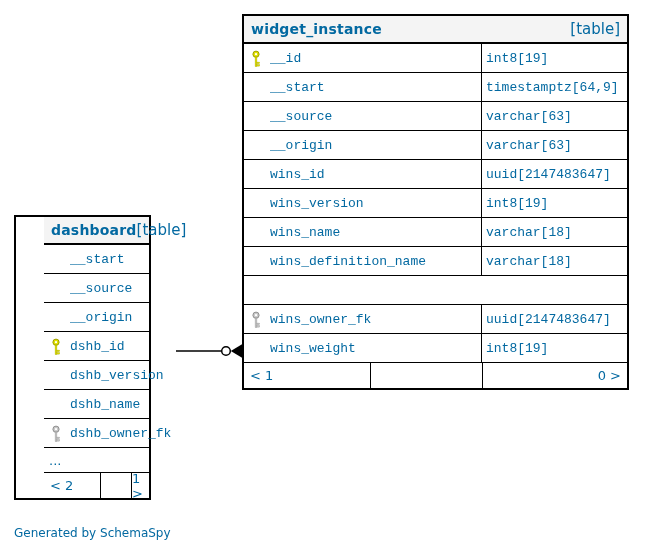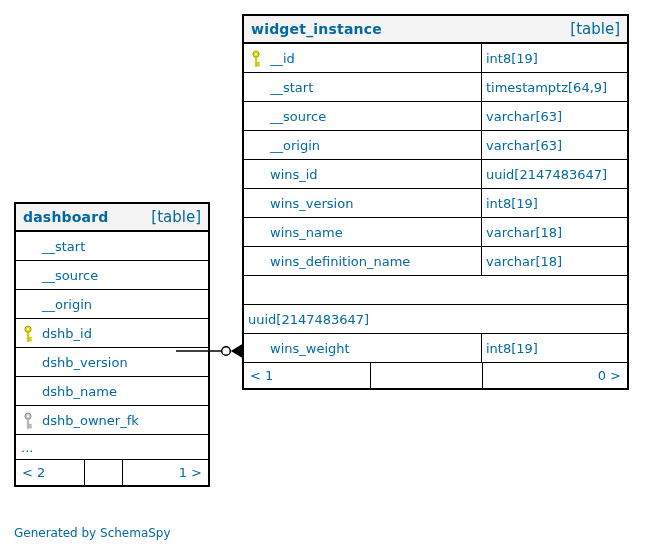--- a/index.html
+++ b/index.html
@@ -12,21 +12,21 @@
     color: #0369a1;
     overflow: hidden;
   }
   .db-table {
     position: absolute;
     background: #ffffff;
     border: 2px solid #000000;
     box-sizing: border-box;
   }
   #table-widget   { left: 242px; top: 14px;  width: 387px; }
-  #table-dashboard{ left: 14px;  top: 202px; width: 196px; }
+  #table-dashboard{ left: 14px;  top: 215px; width: 137px; padding-left: 28px; }
 
   .tbl-header {
     display: flex;
     justify-content: space-between;
     align-items: center;
     background: #f4f4f4;
     height: 26px;
     padding: 0 7px;
     border-bottom: 2px solid #000000;
   }
@@ -34,21 +34,21 @@
   .tbl-type { font-size: 15px; }
 
   .trow {
     display: flex;
     height: 29px;
     box-sizing: border-box;
     border-bottom: 1px solid #000000;
     align-items: stretch;
     font-size: 13px;
   }
-  .cell { display: flex; align-items: center; box-sizing: border-box; }
+  .cell { display: flex; align-items: center; box-sizing: border-box; font-family: Liberation Mono, monospace; }
   .namec { padding-left: 6px; }
   #table-widget .namec { width: 238px; border-right: 1px solid #000000; }
   #table-dashboard .namec { flex: 1; }
   .typec { flex: 1; padding-left: 4px; }
   .iconslot { width: 12px; display: inline-flex; justify-content: center; margin-right: 8px; flex: none; }
   .colname { white-space: nowrap; }
 
   .tbl-ellipsis {
     height: 25px;
     box-sizing: border-box;
@@ -156,20 +156,32 @@
         <div class="trow">
           <span class="cell namec">
             <span class="iconslot"></span>
             <span class="colname">wins_definition_name</span>
           </span>
           <span class="cell typec">varchar[18]</span>
         </div>
         <div class="trow">
         </div>
         <div class="trow">
+          <span class="cell namec">
+            <span class="iconslot">
+              <svg width="10" height="17" viewBox="0 0 10 17">
+                <circle cx="5" cy="4.2" r="3.1" fill="#c8c8c8" stroke="#909090" stroke-width="1"></circle>
+                <circle cx="5" cy="4.2" r="1.1" fill="#ffffff"></circle>
+                <rect x="4.1" y="7" width="1.8" height="9.6" fill="#c8c8c8" stroke="#909090" stroke-width="0.4"></rect>
+                <rect x="5.9" y="12.1" width="2.7" height="1.5" fill="#c8c8c8" stroke="#909090" stroke-width="0.4"></rect>
+                <rect x="5.9" y="14.6" width="2.7" height="1.5" fill="#c8c8c8" stroke="#909090" stroke-width="0.4"></rect>
+              </svg>
+            </span>
+            <span class="colname">wins_owner_fk</span>
+          </span>
           <span class="cell typec">uuid[2147483647]</span>
         </div>
         <div class="trow">
           <span class="cell namec">
             <span class="iconslot"></span>
             <span class="colname">wins_weight</span>
           </span>
           <span class="cell typec">int8[19]</span>
         </div>
       </div>

